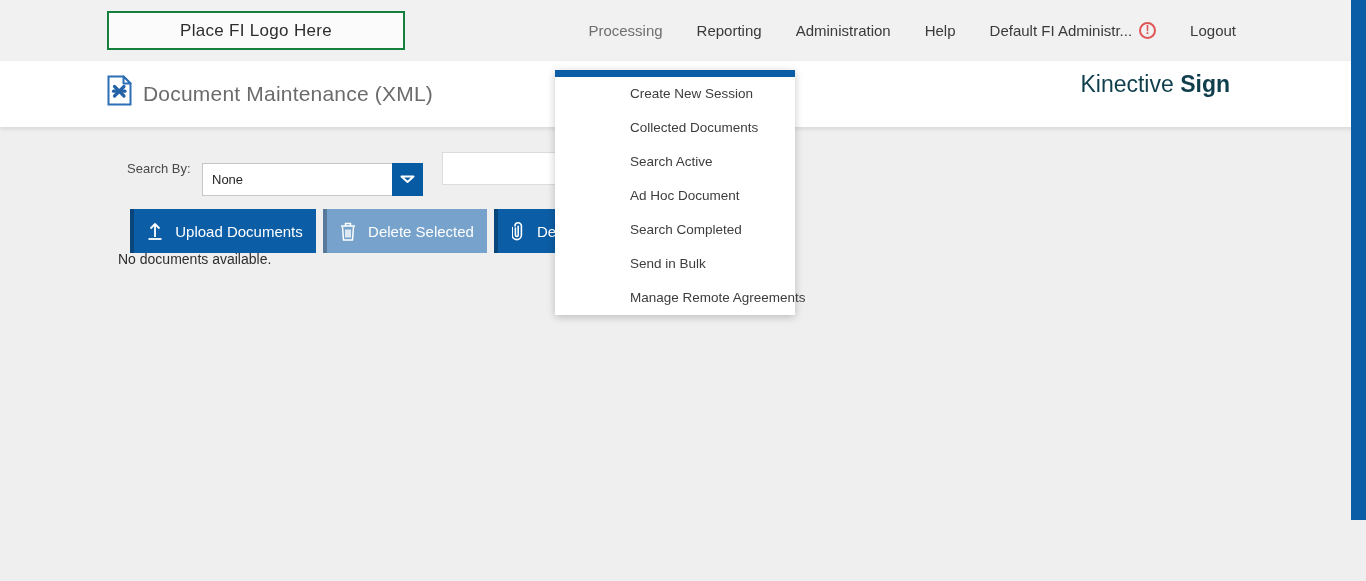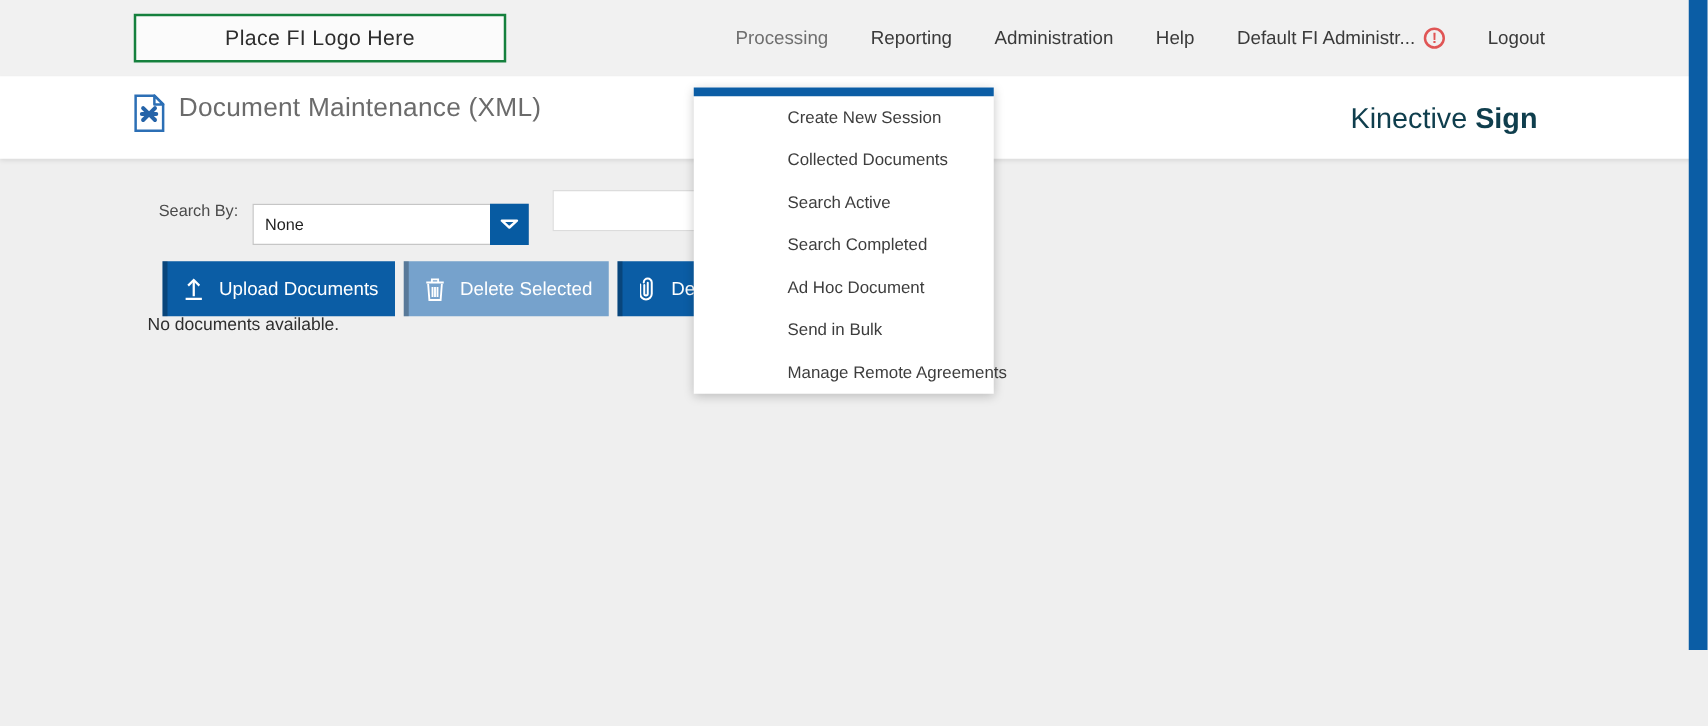--- a/index.html
+++ b/index.html
@@ -35,26 +35,26 @@
     color: #e05555; font-size: 12px; font-weight: bold; line-height: 13px;
     text-align: center; display: inline-block;
   }
 
   
   .header-band {
     position: absolute; left: 0; top: 61px; width: 1366px; height: 66px;
     background: #ffffff; box-shadow: 0 2px 4px rgba(0,0,0,0.10);
   }
   .page-title-wrap {
-    position: absolute; left: 107px; top: 14px; display: flex; align-items: flex-start; gap: 11px;
+    position: absolute; left: 107px; top: 14px; display: flex; align-items: flex-end; gap: 11px;
   }
   .doc-icon { width: 25px; height: 31px; }
   .page-title { font-size: 21px; color: #6b6b6b; letter-spacing: 0.2px; }
   .brand {
-    position: absolute; right: 136px; top: 20px; font-size: 23px; color: #0f3e4d;
+    position: absolute; right: 136px; top: 10px; font-size: 23px; color: #0f3e4d;
   }
   .brand b { font-weight: bold; }
 
   
   .search-row { position: absolute; left: 0; top: 152px; width: 100%; height: 33px; }
   .search-label {
     position: absolute; left: 127px; top: 9px; font-size: 13px; color: #4a4a4a;
   }
   .select-box {
     position: absolute; left: 202px; top: 0; width: 221px; height: 33px;
@@ -191,21 +191,21 @@
     </button>
   </div>
 
   <div class="empty-msg">No documents available.</div>
 
   <div class="menu">
     <div class="menu-accent"></div>
     <div class="menu-item">Create New Session</div>
     <div class="menu-item">Collected Documents</div>
     <div class="menu-item">Search Active</div>
+    <div class="menu-item">Ad Hoc Document</div>
     <div class="menu-item">Search Completed</div>
-    <div class="menu-item">Ad Hoc Document</div>
     <div class="menu-item">Send in Bulk</div>
     <div class="menu-item">Manage Remote Agreements</div>
   </div>
 
   <div class="scrollbar-thumb"></div>
 
 </div>
 
 </body></html>

